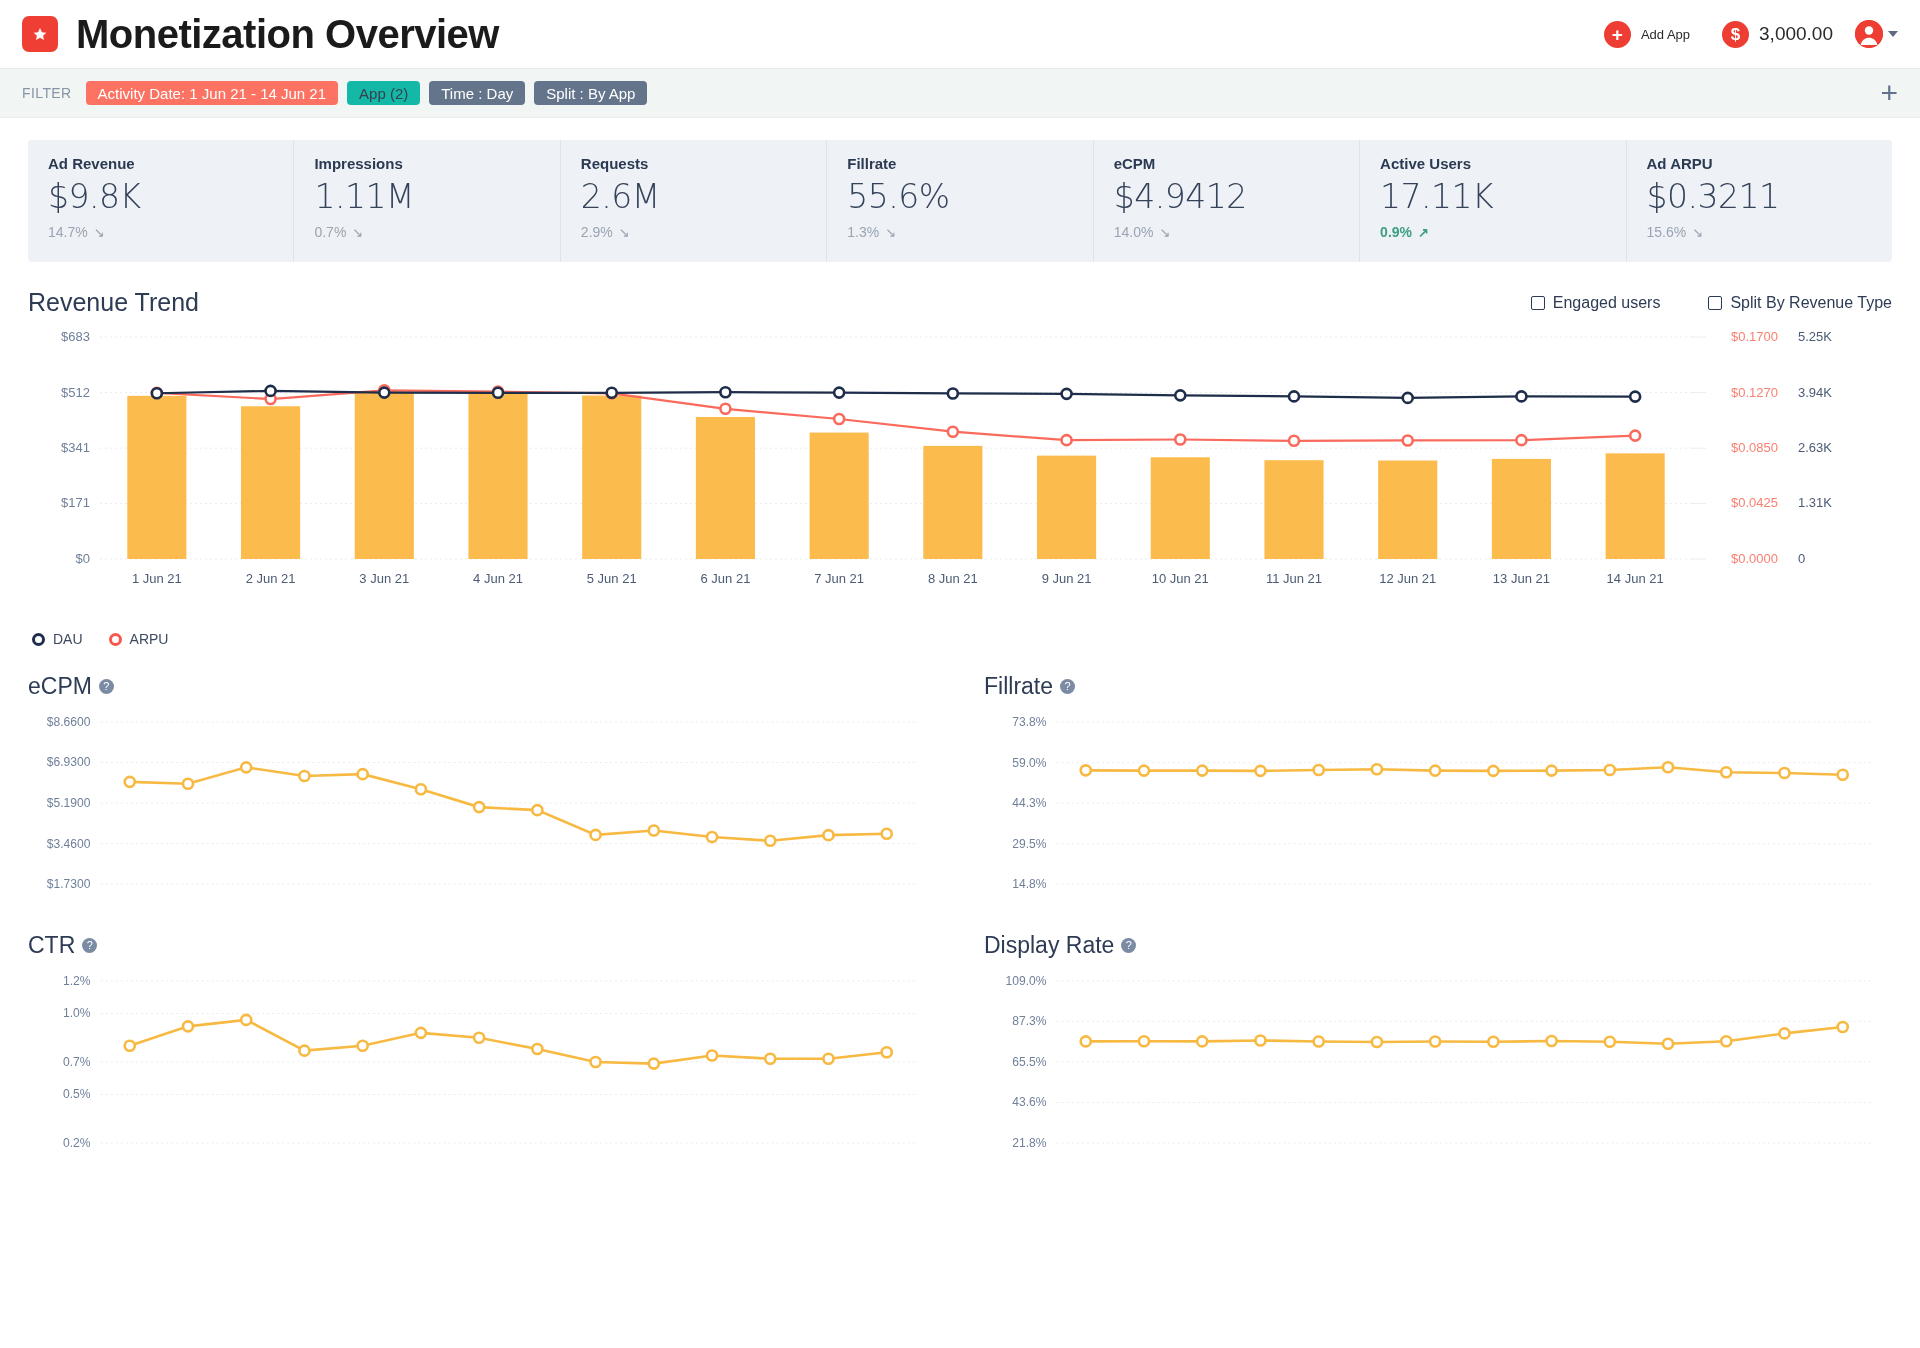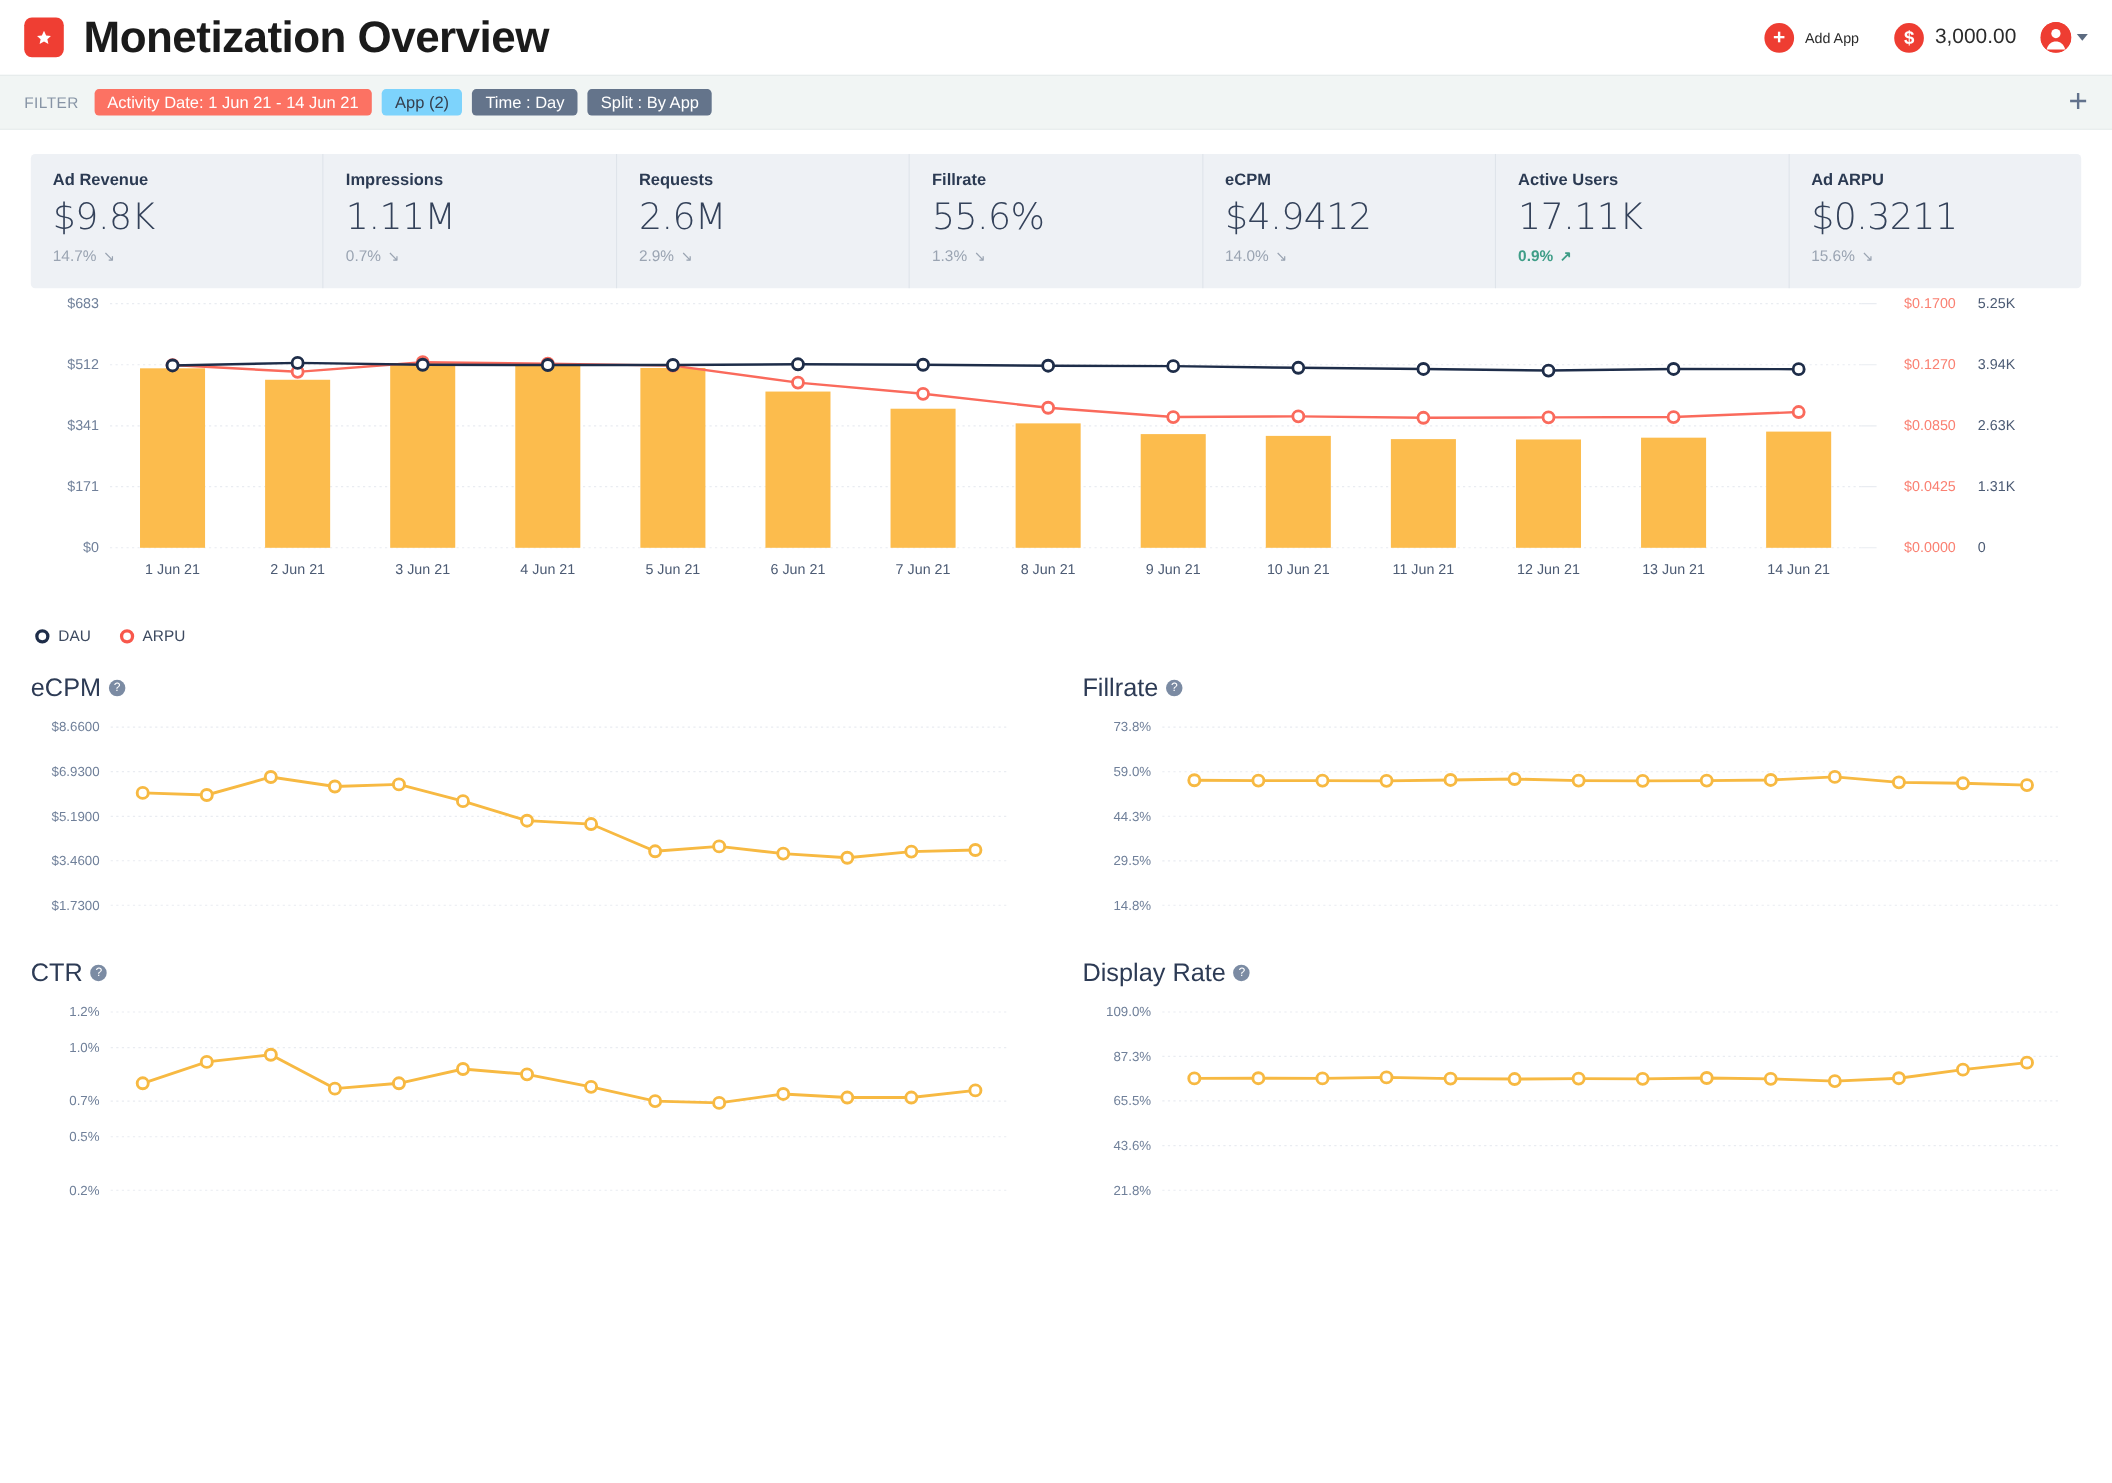--- a/index.html
+++ b/index.html
@@ -79,21 +79,21 @@
   .chip {
     height: 24px;
     display: flex; align-items: center;
     padding: 0 12px;
     border-radius: 4px;
     font-size: 15px;
     white-space: nowrap;
     cursor: pointer;
   }
   .chip.red   { background: #fc7263; color: #ffffff; }
-  .chip.light { background: #7dd3fc; color: #36404f; }
+  .chip.light { background: #14b8a6; color: #36404f; }
   .chip.dark  { background: #64748b; color: #ffffff; }
   .filter-plus {
     margin-left: auto;
     font-size: 30px; color: #62728c; line-height: 1;
     cursor: pointer; font-weight: 300;
   }
 
   
   .kpi-wrap { padding: 22px 28px 0 28px; }
   .kpi-strip {
@@ -263,20 +263,33 @@
       <div class="kpi-value">$0.3211</div>
       <div class="kpi-delta">
           <span>15.6%</span>
           <span class="arrow">↘</span>
         </div>
     </div>
   </div>
 </div>
 
 <div class="panel">
+  <div class="panel-head">
+    <div class="panel-title">Revenue Trend</div>
+    <div class="panel-opts">
+      <label class="opt">
+        <span class="cbox"></span>
+        <span>Engaged users</span>
+      </label>
+      <label class="opt">
+        <span class="cbox"></span>
+        <span>Split By Revenue Type</span>
+      </label>
+    </div>
+  </div>
   <div class="chart">
     <svg id="mainChart" viewBox="0 0 1864 300" preserveAspectRatio="none" style="height:300px">
         <line x1="72" y1="236" x2="1664" y2="236" class="grid-d"></line>
         <text x="62" y="240" text-anchor="end" class="axis-l">$0</text>
         <line x1="1664" y1="236" x2="1678" y2="236" class="grid"></line>
         <text x="1750" y="240" text-anchor="end" class="axis-r1">$0.0000</text>
         <text x="1770" y="240" text-anchor="start" class="axis-r2">0</text>
         <line x1="72" y1="180.41874084919473" x2="1664" y2="180.41874084919473" class="grid-d"></line>
         <text x="62" y="184.41874084919473" text-anchor="end" class="axis-l">$171</text>
         <line x1="1664" y1="180.41874084919473" x2="1678" y2="180.41874084919473" class="grid"></line>

